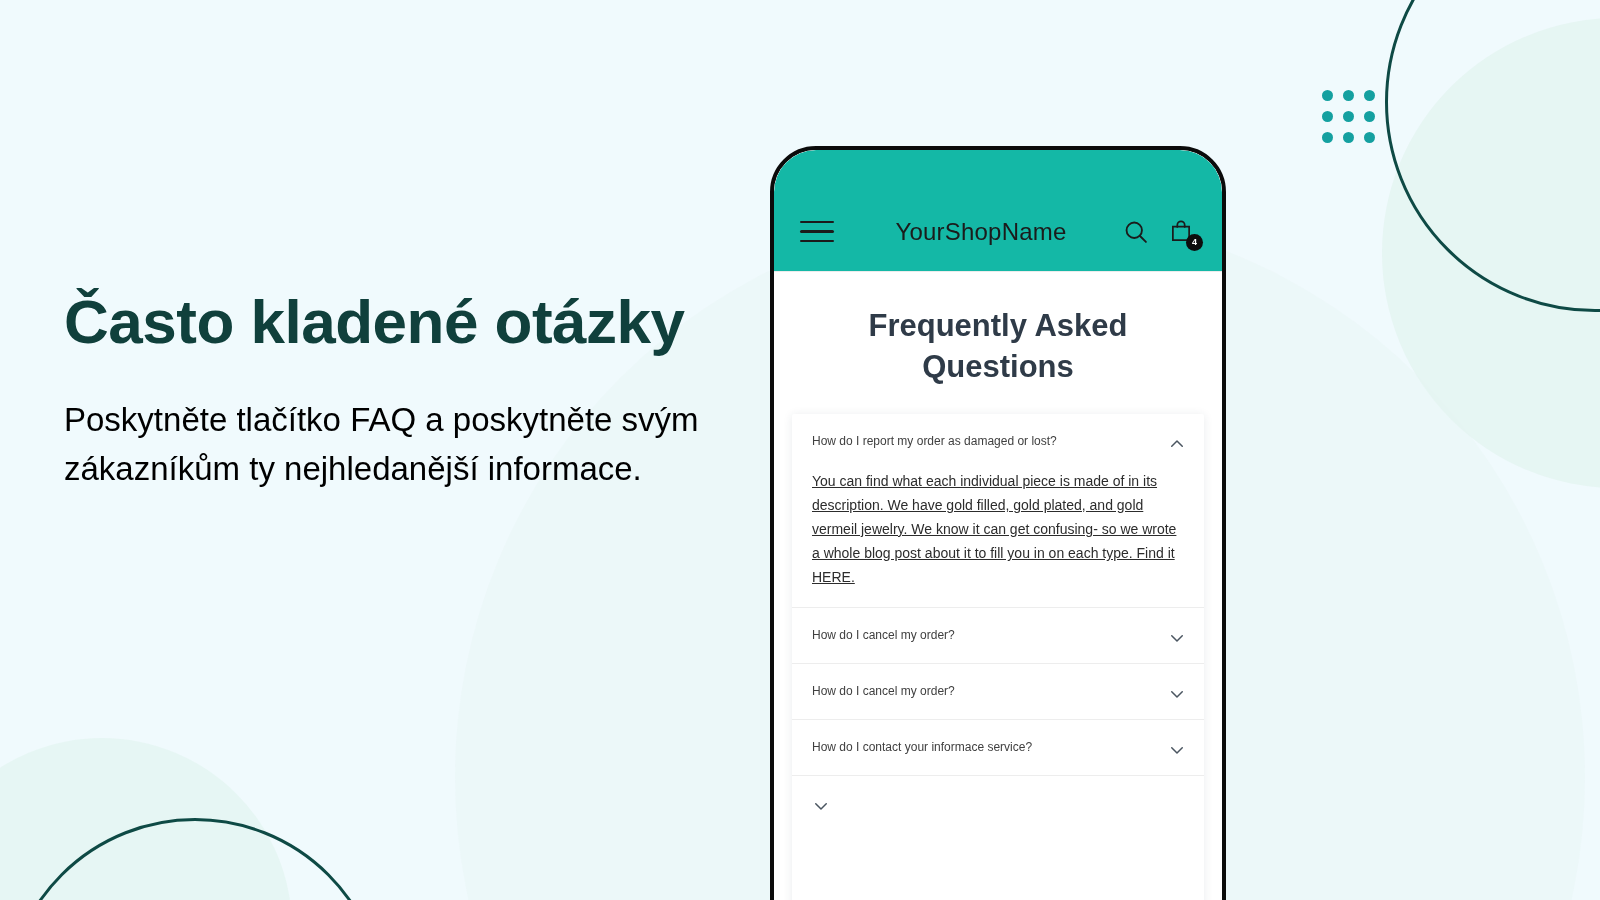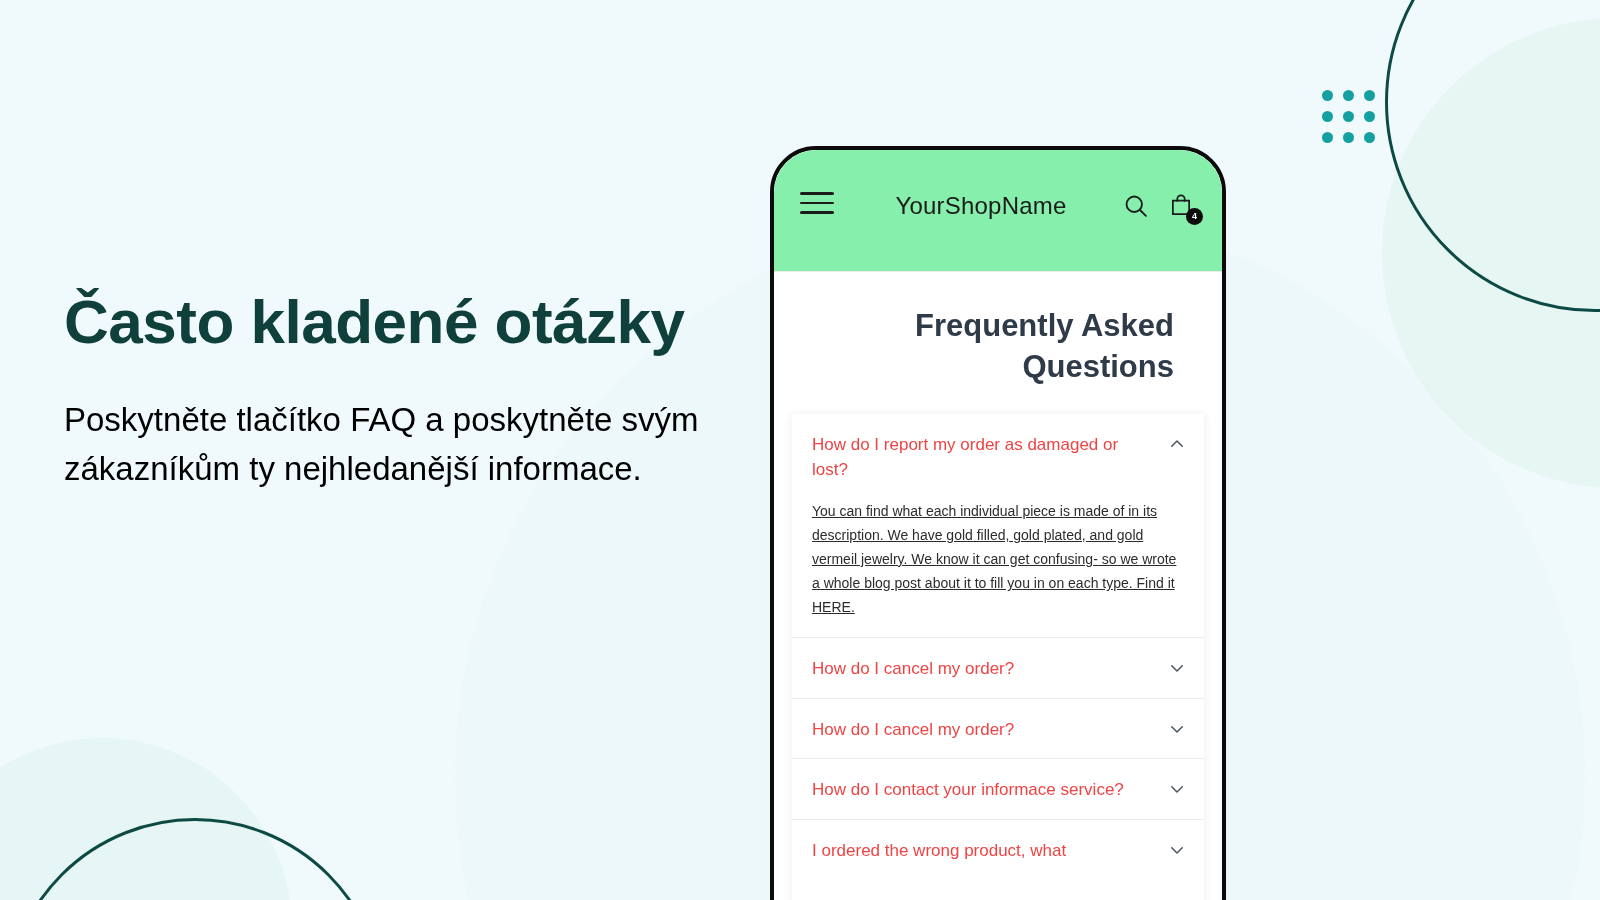--- a/index.html
+++ b/index.html
@@ -116,24 +116,24 @@
     overflow: hidden;
     display: flex;
     flex-direction: column;
   }
 
   
   #app-bar {
     flex: 0 0 auto;
     height: 122px;
     display: flex;
-    align-items: flex-start;
+    align-items: center;
     padding: 42px 26px 0 26px;
     border-bottom: 1px solid #ececec;
-    background: #86efac;
+    background: #14b8a6;
     position: relative;
   }
   #hamburger { width: 34px; display: flex; flex-direction: column; gap: 7px; cursor: pointer; }
   #hamburger i { display: block; height: 2.5px; background: #1b1b1b; border-radius: 2px; }
 
   #shop-name {
     flex: 1;
     text-align: center;
     font-size: 24px;
     font-weight: 500;
@@ -154,21 +154,21 @@
     border-radius: 50%;
     font-size: 9px;
     line-height: 17px;
     text-align: center;
     font-weight: 700;
   }
 
   
   #faq-heading {
     flex: 0 0 auto;
-    text-align: right;
+    text-align: center;
     font-size: 31px;
     line-height: 1.32;
     font-weight: 700;
     color: #2f3b48;
     padding: 34px 48px 26px 48px;
   }
 
   
   #accordion {
     flex: 1 1 auto;
@@ -182,23 +182,23 @@
   .acc-item:last-child { border-bottom: none; }
   .acc-head {
     display: flex;
     align-items: flex-start;
     gap: 12px;
     padding: 18px 18px 16px 20px;
     cursor: pointer;
   }
   .acc-q {
     flex: 1;
-    font-size: 17px;
+    font-size: 12px;
     line-height: 1.5;
-    color: #ef4444;
+    color: #404040;
     font-weight: 400;
   }
   .chev {
     flex: 0 0 auto;
     width: 18px; height: 18px;
     margin-top: 3px;
     color: #4a5560;
   }
   .acc-body {
     padding: 0 22px 18px 20px;
@@ -302,21 +302,20 @@
           <div class="acc-head">
             <div class="acc-q">How do I contact your informace service?</div>
             <svg class="chev" viewBox="0 0 24 24" fill="none" stroke="currentColor" stroke-width="2" stroke-linecap="round" stroke-linejoin="round">
                 <polyline points="5 9 12 16 19 9"></polyline>
               </svg>
           </div>
         </div>
 
         <div class="acc-item">
           <div class="acc-head">
-            <div class="acc-q">I ordered the wrong product, what</div>
             <svg class="chev" viewBox="0 0 24 24" fill="none" stroke="currentColor" stroke-width="2" stroke-linecap="round" stroke-linejoin="round">
                 <polyline points="5 9 12 16 19 9"></polyline>
               </svg>
           </div>
         </div>
 
       </div>
     </div>
   </div>
 

